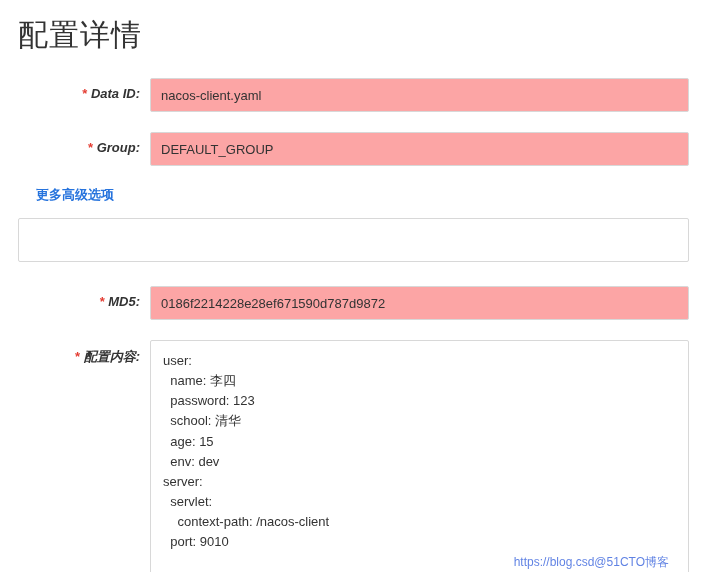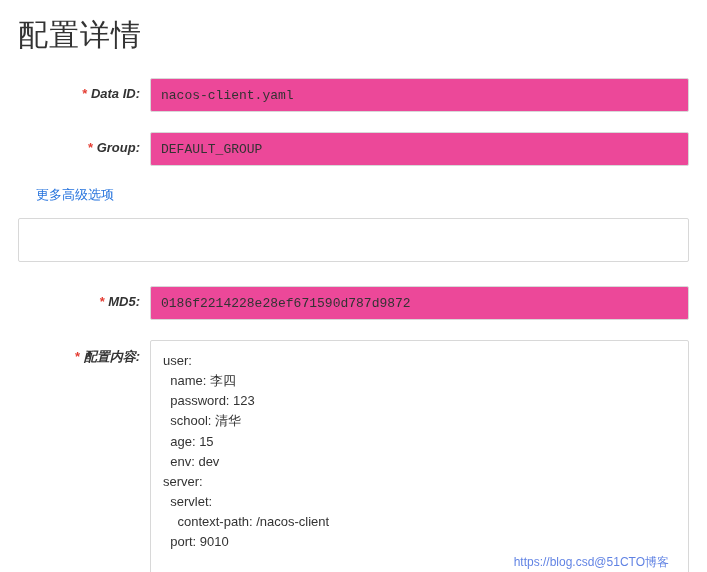--- a/index.html
+++ b/index.html
@@ -46,44 +46,44 @@
       flex: 1;
     }
     .text-input {
       width: 100%;
       height: 34px;
       padding: 6px 10px;
       font-size: 13px;
       color: #333;
       border: 1px solid #d8d8d8;
       border-radius: 2px;
-      background: #ec4899;
+      background: #fca5a5;
       outline: none;
-      font-family: Liberation Mono, monospace;
+      font-family: Liberation Sans, sans-serif;
     }
     .textarea-box {
       width: 100%;
       min-height: 36px;
       padding: 6px 10px;
       font-size: 13px;
       color: #333;
       border: 1px solid #d8d8d8;
       border-radius: 2px;
       background: #fff;
       outline: none;
       font-family: inherit;
       resize: none;
     }
     .advanced-link {
       color: #2673dd;
       font-size: 13px;
       cursor: pointer;
       margin: 12px 0 14px 18px;
       display: block;
-      font-weight: normal;
+      font-weight: bold;
     }
     .code-box {
       width: 100%;
       border: 1px solid #d8d8d8;
       border-radius: 2px;
       background: #fff;
       padding: 10px 12px 28px 12px;
       font-size: 13px;
       line-height: 1.55;
       color: #333;

